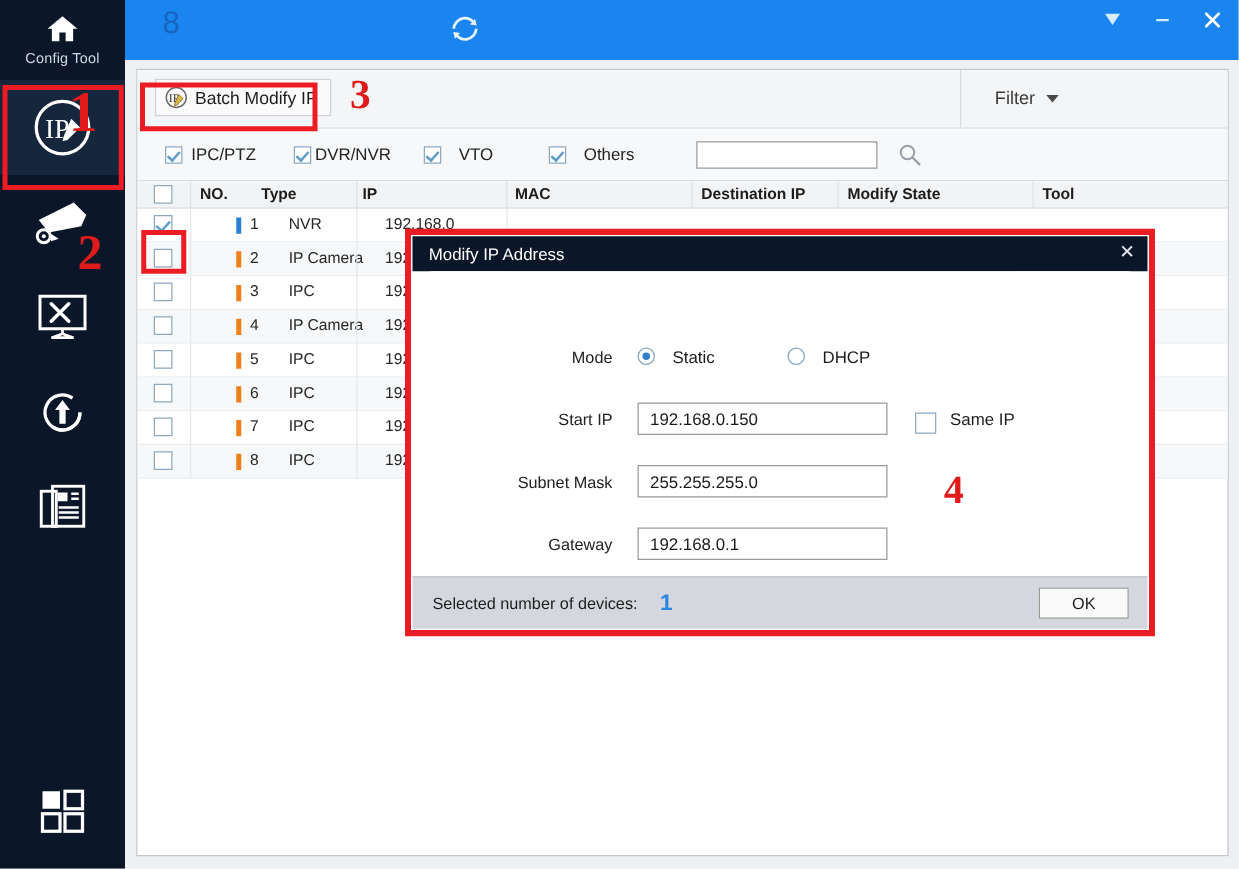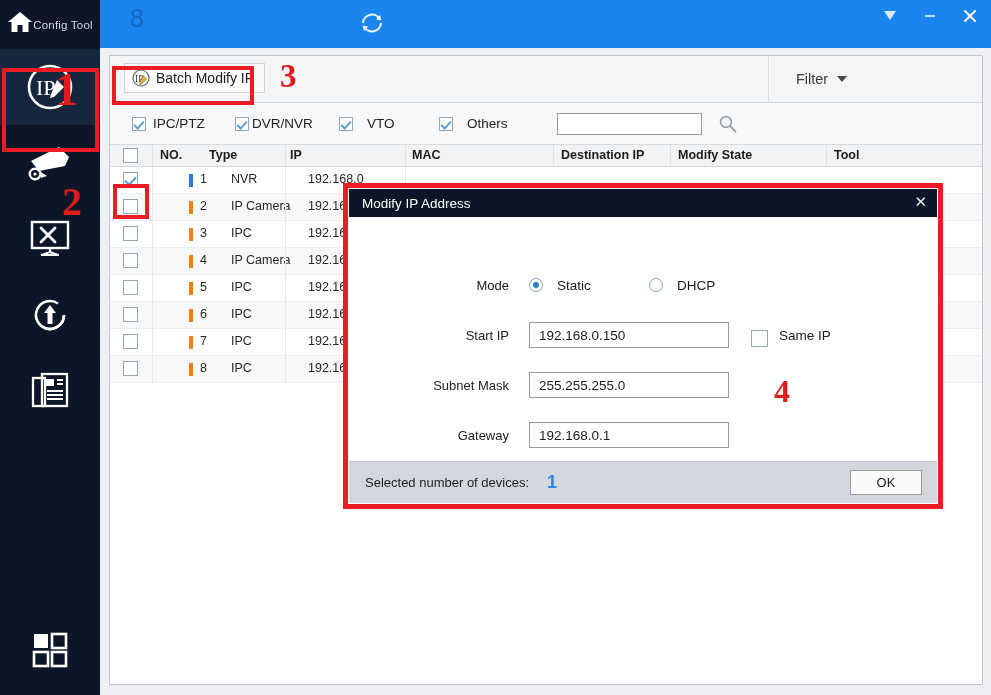--- a/index.html
+++ b/index.html
@@ -17,22 +17,22 @@
   }
 
   
   .sidebar {
     position: absolute; left: 0; top: 0;
     width: 100px; height: 695px;
     background: #0b1728;
     z-index: 5;
   }
   .brand {
-    height: 49px;
-    display: flex; 
+    height: 64px;
+    display: flex; flex-direction: column;
     align-items: center; justify-content: center;
     color: #e9edf2;
   }
   .brand-home { margin-bottom: 1px; }
   .brand-label {
     font-size: 11.5px; letter-spacing: .2px; color: #cfd7e1;
     font-family: "Liberation Sans", sans-serif;
   }
   .nav-item {
     position: relative;
@@ -258,21 +258,21 @@
     position: absolute;
     color: #e01b1b; font-weight: 700;
     font-family: "Liberation Serif", serif;
     z-index: 31;
     pointer-events: none;
   }
 
   
   .modal-outer {
     position: absolute;
-    left: 343px; top: 183px;
+    left: 324px; top: 183px;
     width: 600px; height: 326px;
     border: 5px solid #ec1c24;
     z-index: 40;
   }
   .modal {
     position: absolute; inset: 0;
     background: #ffffff;
     border: 1px solid #ffffff;
     display: flex; flex-direction: column;
   }

